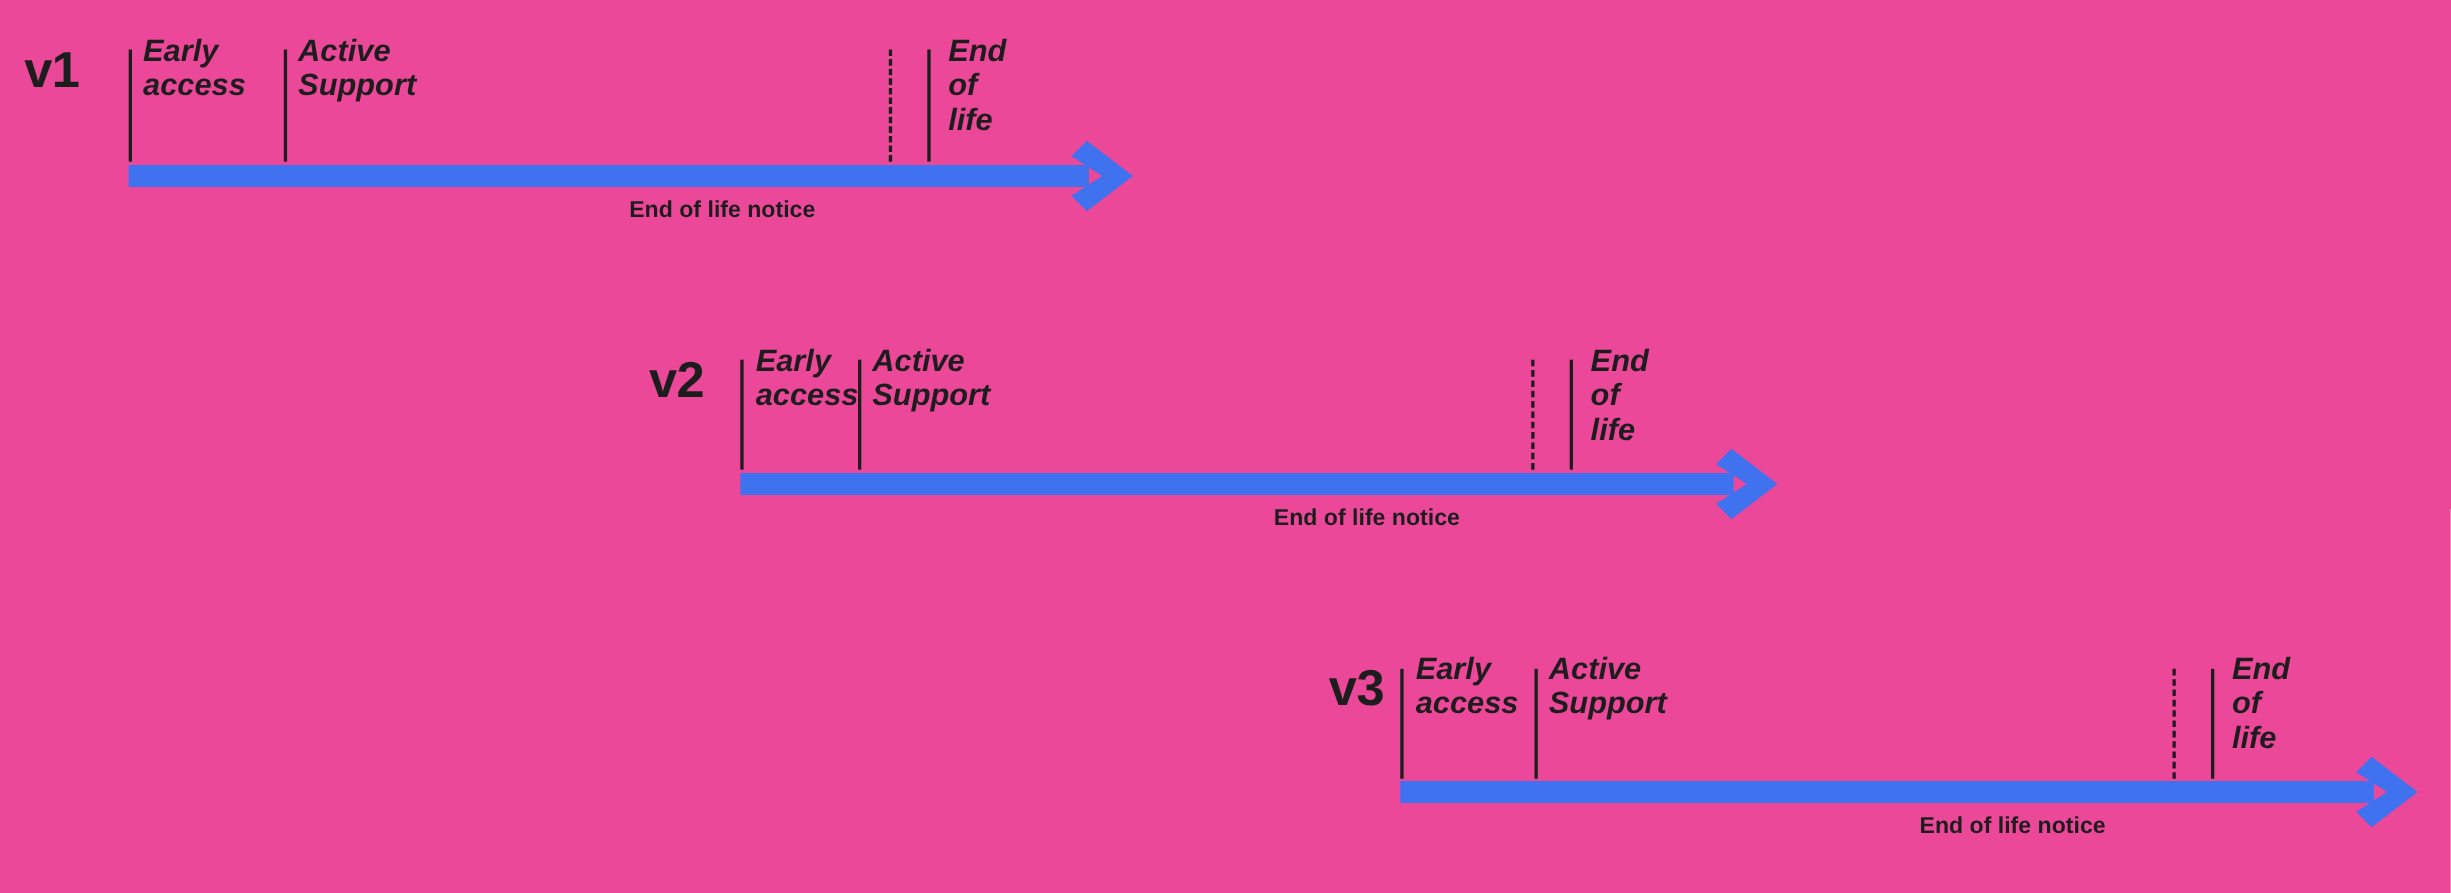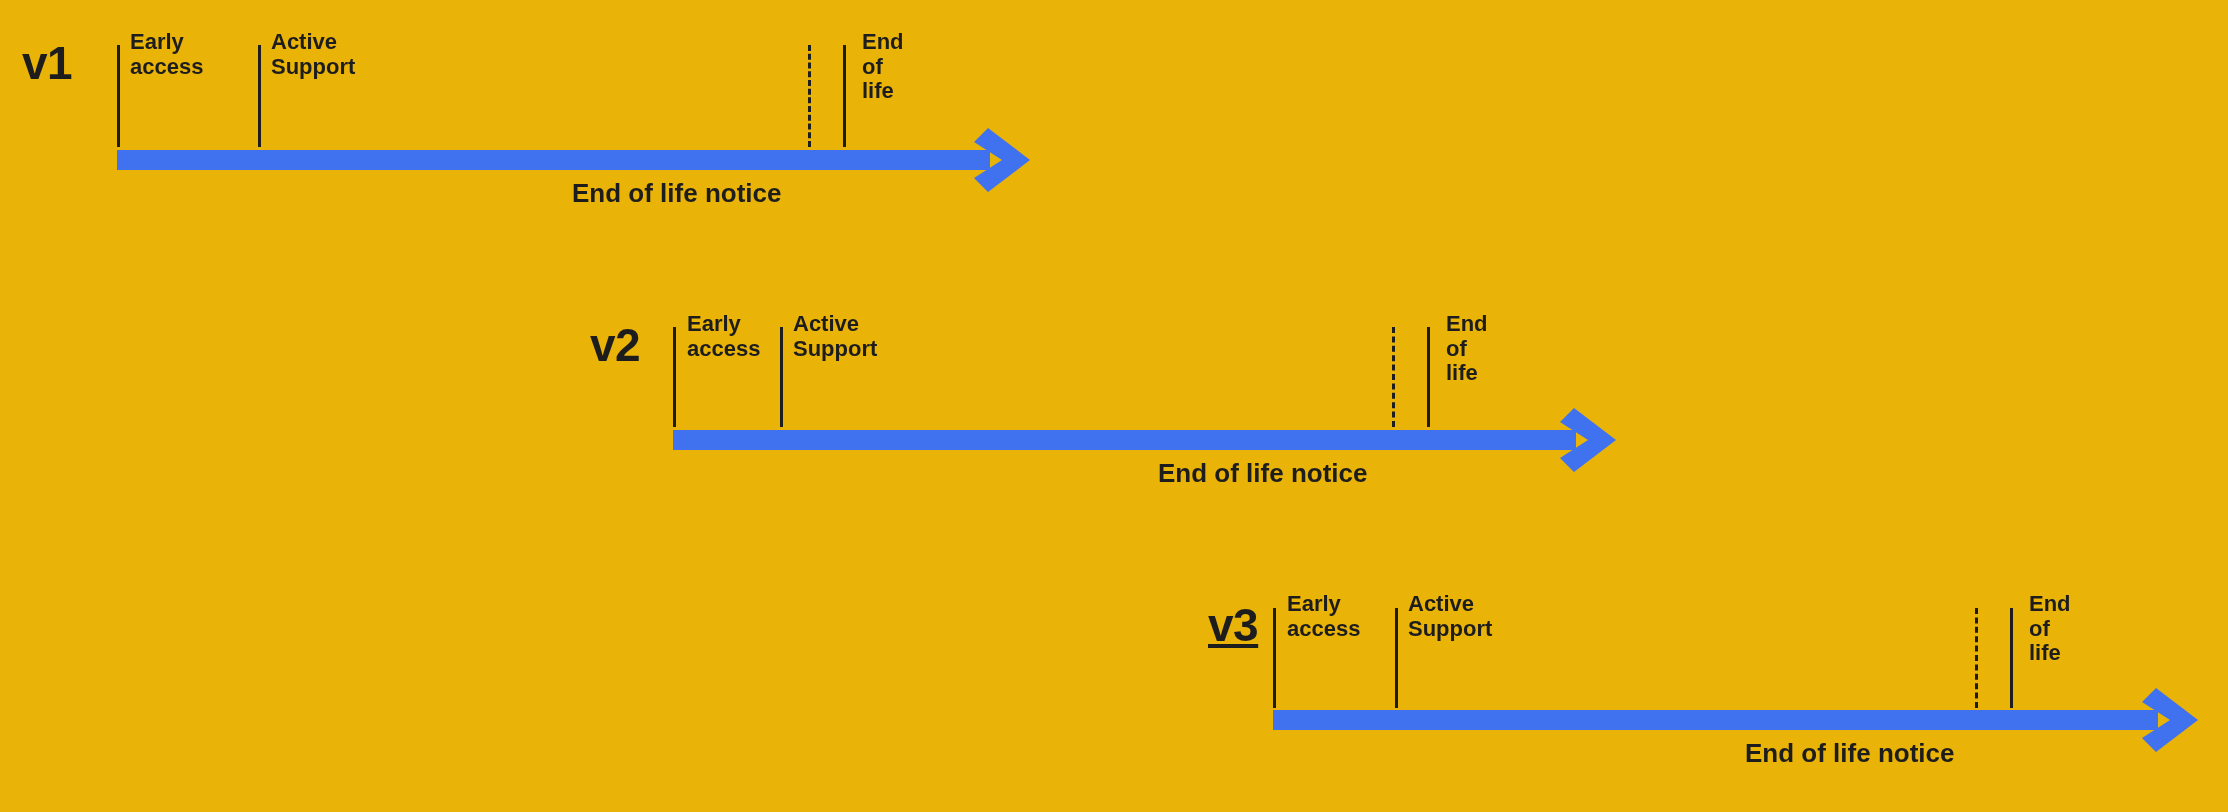--- a/index.html
+++ b/index.html
@@ -9,21 +9,21 @@
     background: #ffffff;
   }
   body {
     font-family: "Liberation Sans", sans-serif;
     color: #1d1d1d;
   }
   #canvas {
     position: relative;
     width: 2228px;
     height: 812px;
-    background: #eab308;
+    background: #ec4899;
     overflow: hidden;
   }
 
   
   .timeline-row {
     position: absolute;
     left: 0;
     top: 0;
   }
 
@@ -45,44 +45,45 @@
   }
   .divider.dashed {
     width: 0;
     background: none;
     border-left: 3px dashed #1d1d1d;
   }
 
   
   .stage-label {
     position: absolute;
-    font-size: 22px;
+    font-size: 28px;
     font-weight: 700;
     line-height: 1.12;
     color: #1d1d1d;
     white-space: pre-line;
+    font-style: italic;
   }
 
   
   .arrow-bar {
     position: absolute;
     height: 20px;
     background: #4072f0;
   }
   .arrow-head {
     position: absolute;
     width: 0;
     height: 0;
   }
   .arrow-head svg { display: block; }
 
   
   .notice-label {
     position: absolute;
-    font-size: 26px;
+    font-size: 21px;
     font-weight: 700;
     line-height: 1;
     color: #1d1d1d;
     white-space: nowrap;
   }
 </style>
 </head>
 <body>
 
 <div id="canvas">
@@ -117,21 +118,21 @@
         <div class="stage-label" style="left: 1446px; top: 312px;">End of life</div>
         <div class="arrow-bar" style="left: 673px; top: 430px; width: 903px; background: rgb(64, 114, 240);"></div>
         <div class="arrow-head" style="left: 1554px; top: 406px;">
           <svg width="66" height="68" viewBox="0 0 66 68">
             <path d="M20 2 L62 34 L20 66 L6 52 L34 34 L6 16 Z" fill="#4072f0"></path>
           </svg>
         </div>
         <div class="notice-label" style="left: 1158px; top: 460px;">End of life notice</div>
       </div>
       <div class="timeline-row">
-        <div class="version-label" style="left: 1208px; top: 602px; text-decoration: underline;">v3</div>
+        <div class="version-label" style="left: 1208px; top: 602px;">v3</div>
         <div class="divider" style="left: 1273px; top: 608px; height: 100px;"></div>
         <div class="divider" style="left: 1395px; top: 608px; height: 100px;"></div>
         <div class="divider dashed" style="left: 1975px; top: 608px; height: 100px;"></div>
         <div class="divider" style="left: 2010px; top: 608px; height: 100px;"></div>
         <div class="stage-label" style="left: 1287px; top: 592px;">Early
 access</div>
         <div class="stage-label" style="left: 1408px; top: 592px;">Active Support</div>
         <div class="stage-label" style="left: 2029px; top: 592px;">End of life</div>
         <div class="arrow-bar" style="left: 1273px; top: 710px; width: 885px; background: rgb(64, 114, 240);"></div>
         <div class="arrow-head" style="left: 2136px; top: 686px;">

